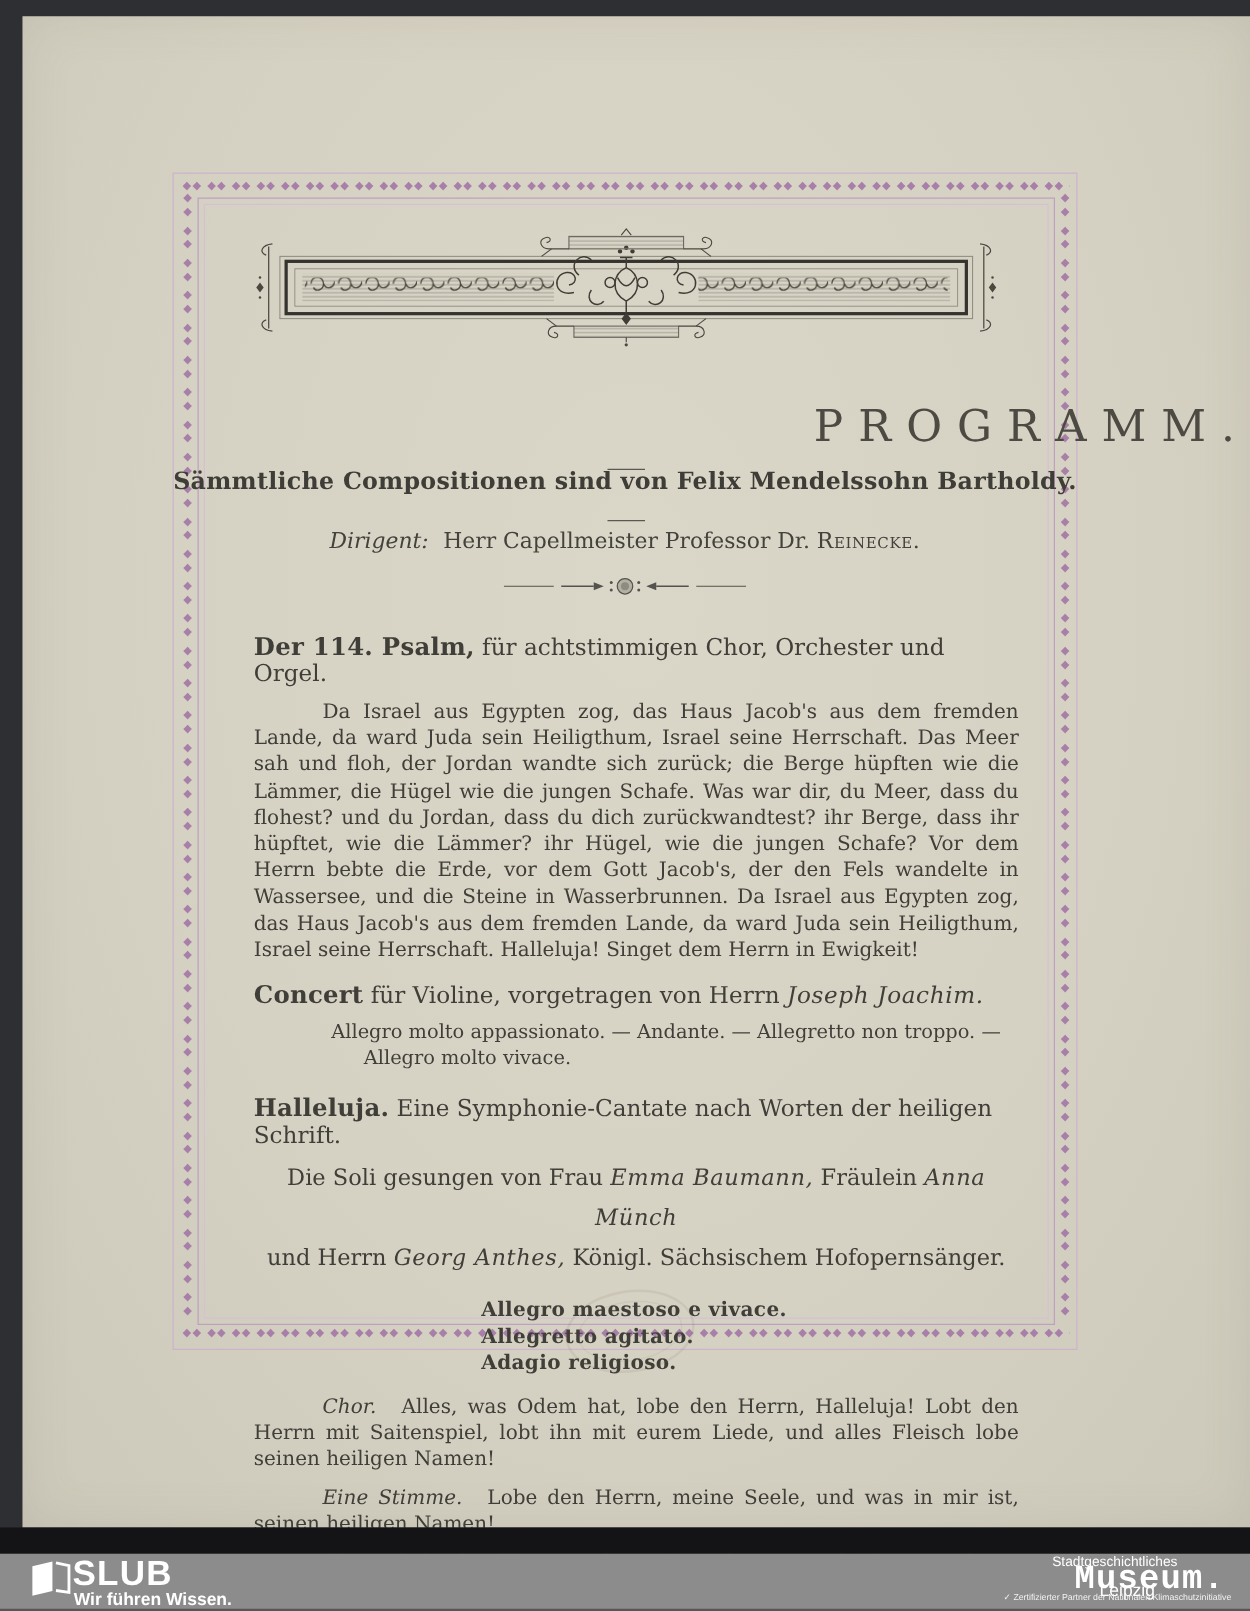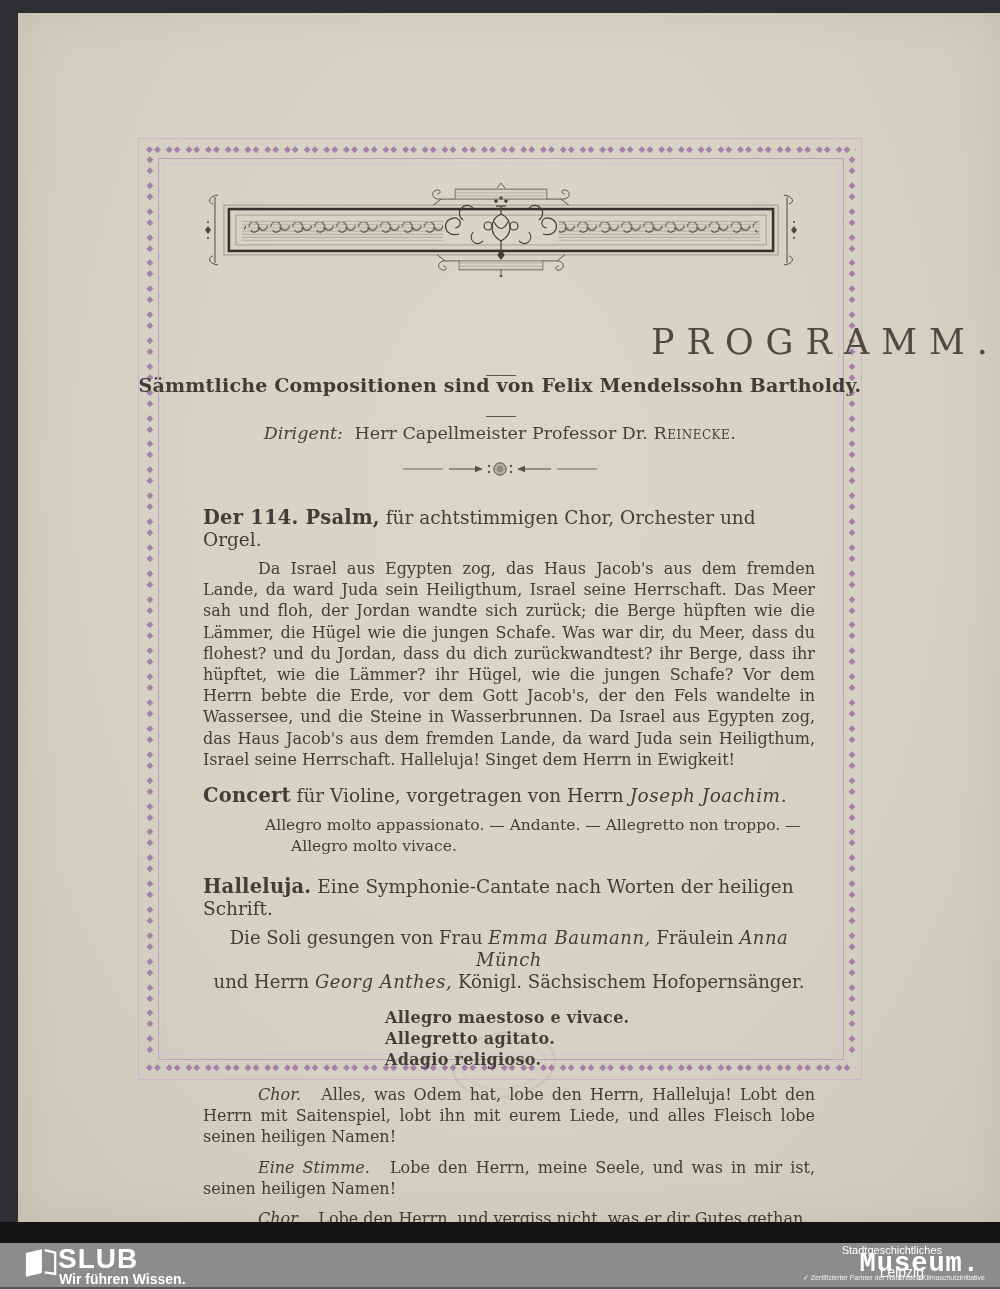--- a/index.html
+++ b/index.html
@@ -43,21 +43,21 @@
   .smallcaps{font-variant:small-caps;letter-spacing:0.5px;}
   .divider{position:absolute;left:403px;top:459px;width:194px;height:20px;}
   
   .content{position:absolute;left:203px;top:506px;width:612px;color:#403e38;}
   .work-title{font-size:18.5px;margin:0 4px 8px 0;}
   .work-title b{font-size:19.5px;letter-spacing:0.2px;}
   .body-par{font-size:16px;line-height:21.2px;text-align:justify;text-indent:55px;margin:0 0 14px 0;}
   .movements-inline{font-size:15.5px;line-height:21px;margin:2px 0 18px 0;
          padding-left:88px;text-indent:-26px;}
   .script-name{font-style:italic;letter-spacing:0.5px;}
-  .soli-line{font-size:18px;line-height:22px;text-align:center;margin:0;}
+  .soli-line{font-size:18px;line-height:32px;text-align:center;margin:0;}
   .mov-list{font-size:16px;font-weight:bold;line-height:21px;margin:14px 0 14px 182px;letter-spacing:0.3px;}
   .passage{font-size:16px;line-height:21.2px;text-align:justify;text-indent:55px;margin:0 0 9px 0;}
   .passage .lbl{font-style:italic;margin-right:12px;}
   
   .band-black{position:absolute;left:0;top:1222px;width:1000px;height:21px;background:#141416;}
   .band-gray{position:absolute;left:0;top:1243px;width:1000px;height:46px;background:#8c8c8c;
          font-family:"Liberation Sans",sans-serif;}
   .band-gray::after{content:"";position:absolute;left:0;bottom:0;width:100%;height:2px;background:#55555a;}
   .slub-icon{position:absolute;left:24px;top:4px;width:34px;height:31px;}
   .slub-name{position:absolute;left:58px;top:0px;font-size:28px;font-weight:bold;color:#fff;letter-spacing:1px;text-align:right;}

